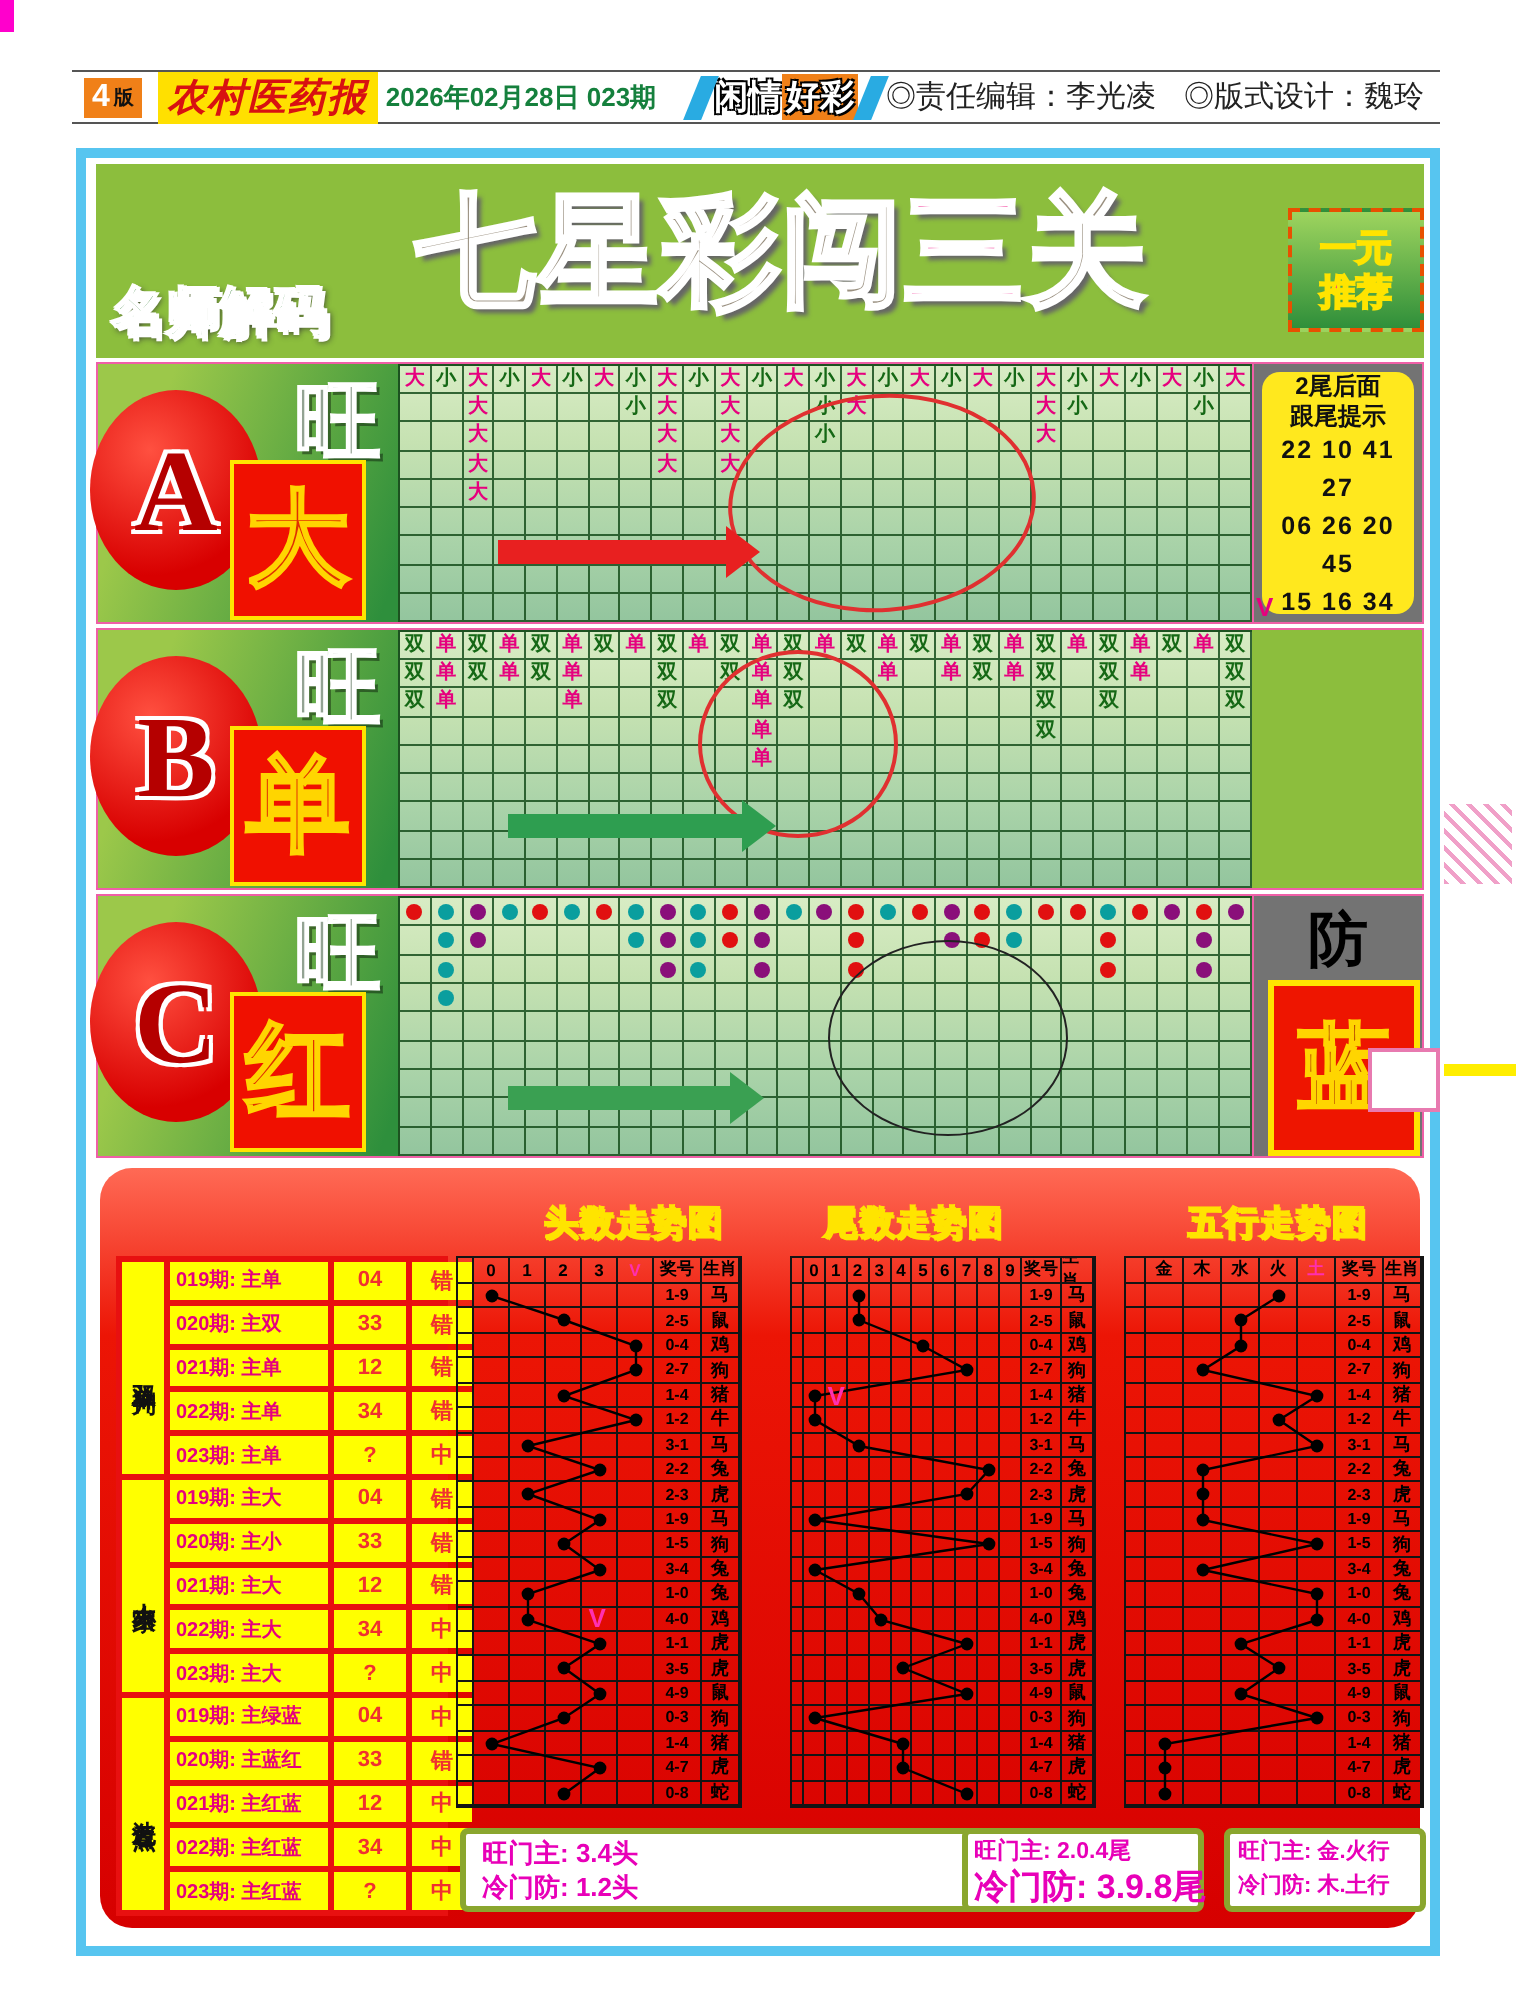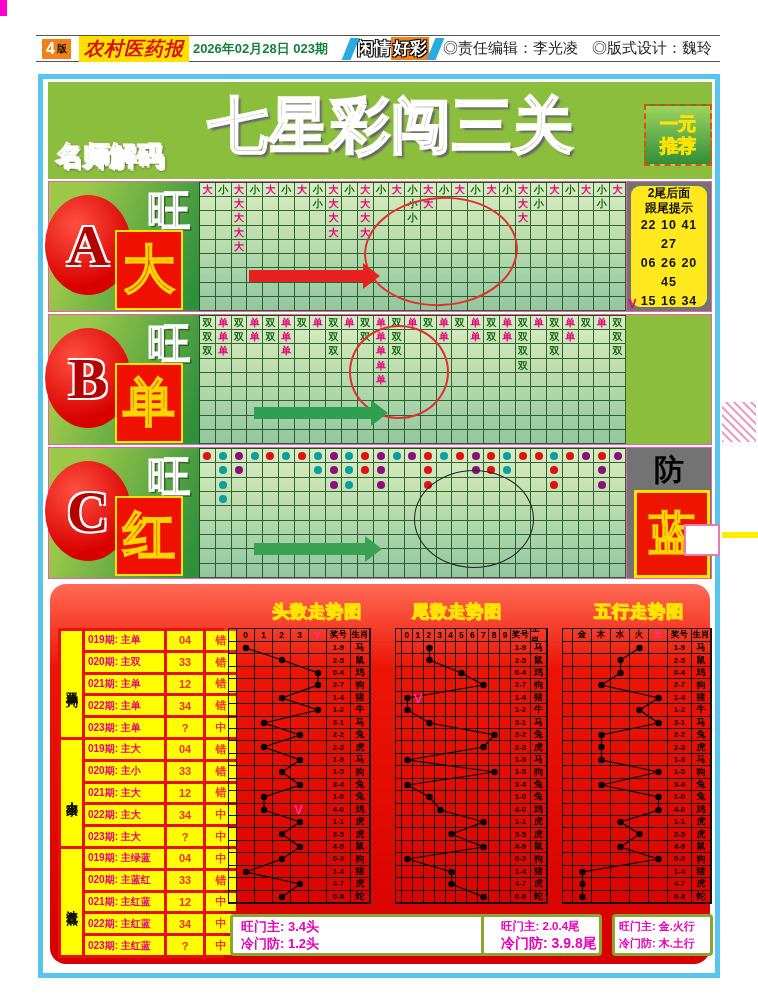--- a/index.html
+++ b/index.html
@@ -1698,23 +1698,23 @@
         <circle cx="19.5" cy="243" r="3.2" fill="#000"></circle>
         <circle cx="19.5" cy="255" r="3.2" fill="#000"></circle>
         <circle cx="19.5" cy="268" r="3.2" fill="#000"></circle>
       </svg>
     </div>
 
   <div class="abs cfoot" style="left:230px;width:260px;">
     <span>旺门主: 3.4头</span>
     <span>冷门防: 1.2头</span>
   </div>
-  <div class="abs cfoot" style="left:481px;width:121px;padding-left:17px;">
+  <div class="abs cfoot" style="left:481px;width:121px;padding-left:3px;">
     <span style="font-size:11.5px">旺门主: 2.0.4尾</span>
-    <span style="font-size:14px">冷门防: 3.9.8尾</span>
+    <span style="font-size:17px">冷门防: 3.9.8尾</span>
   </div>
   <div class="abs cfoot" style="left:612px;width:101px;padding-left:4px;">
     <span style="font-size:11px">旺门主: 金.火行</span>
     <span style="font-size:11px">冷门防: 木.土行</span>
   </div>
 
   <div class="abs" id="hatch"></div>
   <div class="abs" id="ydash"></div>
   <div class="abs" id="pinkbox"></div>
 </div>

